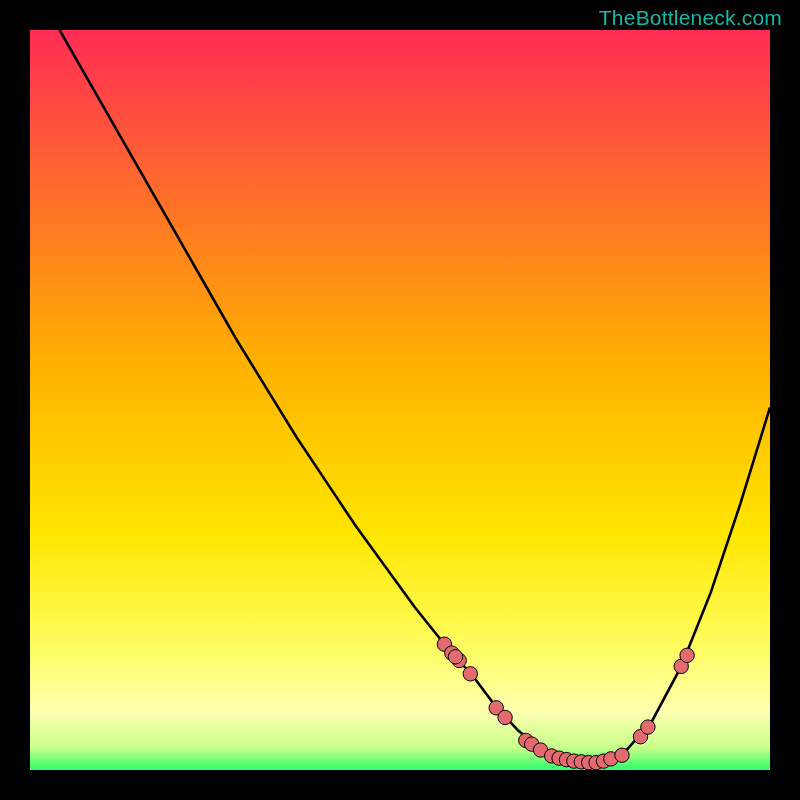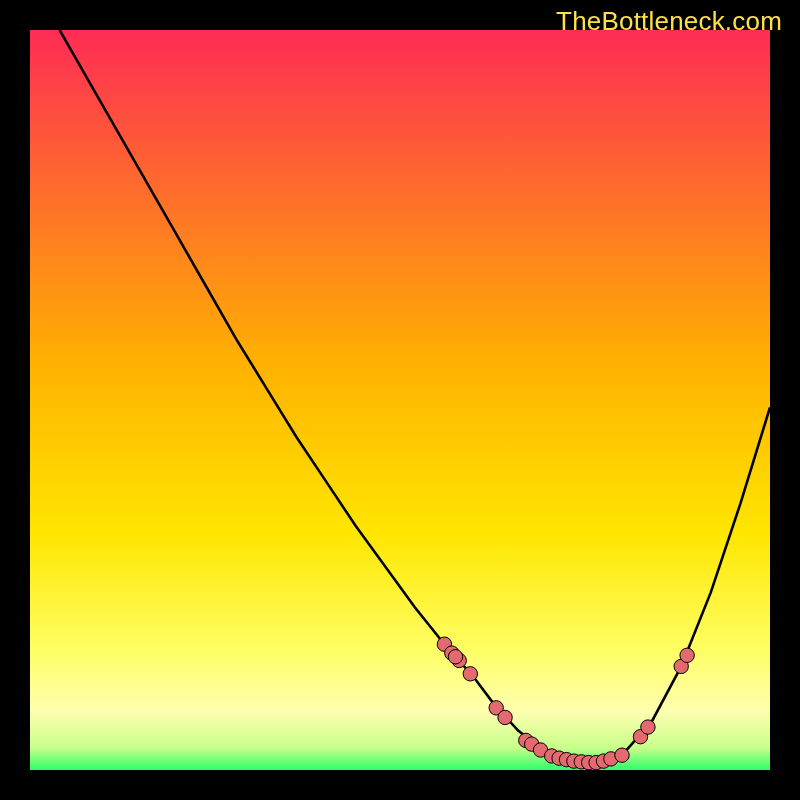--- a/index.html
+++ b/index.html
@@ -14,22 +14,22 @@
   .chart-container {
     position: relative;
     width: 800px;
     height: 800px;
     background: #000;
   }
   .watermark {
     position: absolute;
     top: 6px;
     right: 18px;
-    color: #fde047;
-    font-size: 26px;
+    color: #14b8a6;
+    font-size: 21px;
     font-weight: 500;
     letter-spacing: 0.2px;
     z-index: 10;
   }
   .plot-area {
     position: absolute;
     left: 30px;
     top: 30px;
     width: 740px;
     height: 740px;

